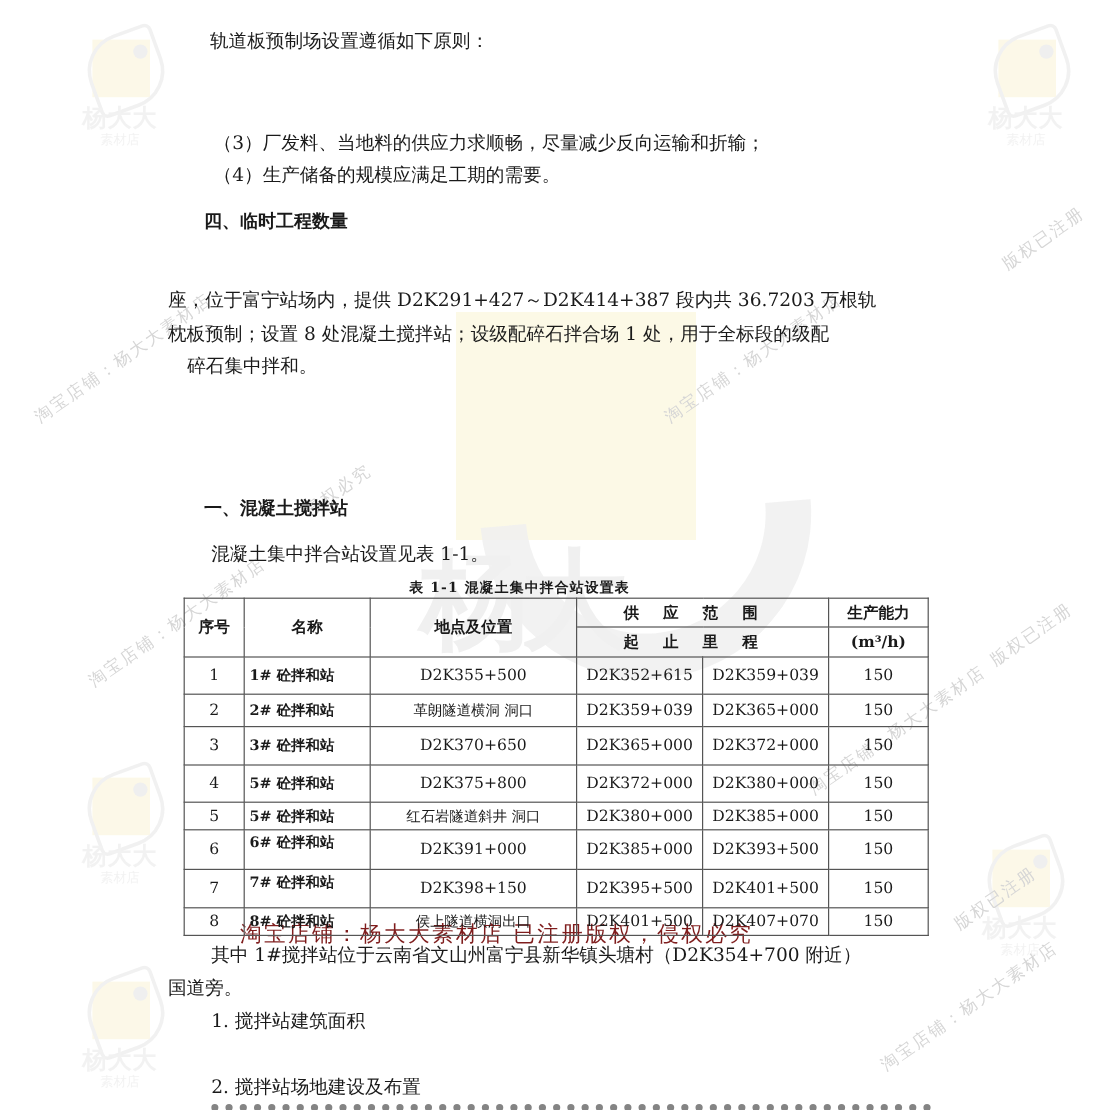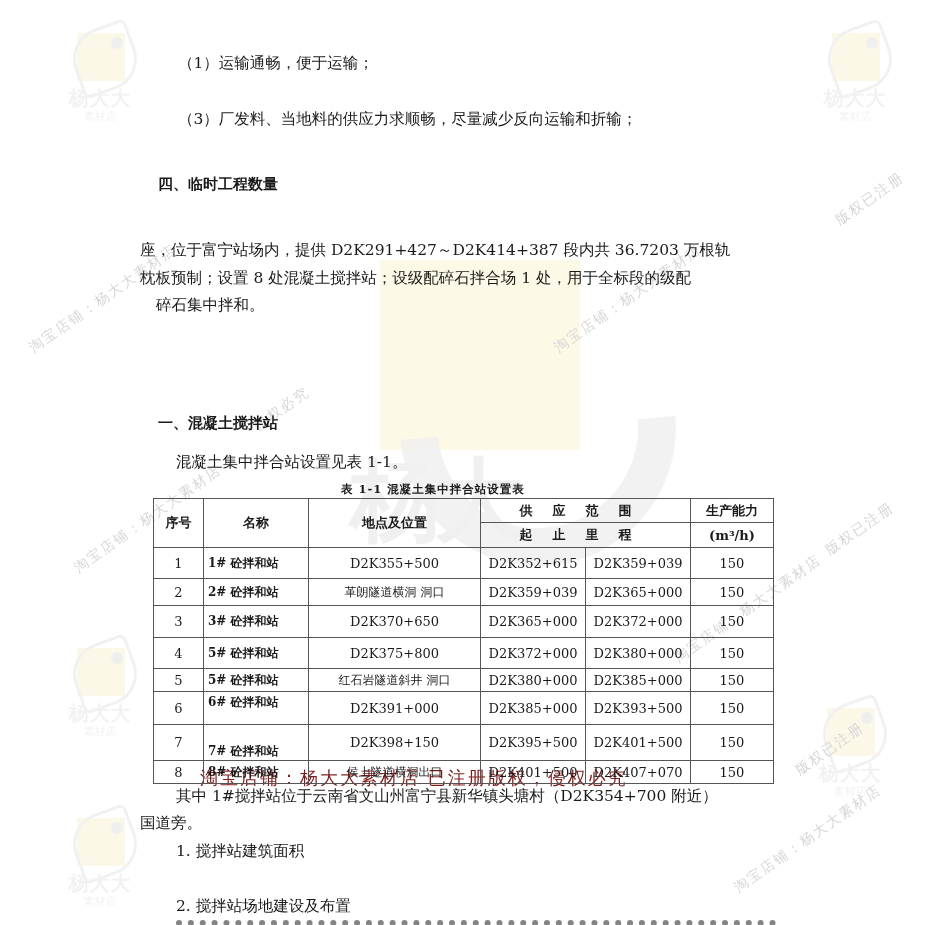--- a/index.html
+++ b/index.html
@@ -12,21 +12,21 @@
   .logo .dot { position:absolute; left:56px; top:22px; width:12px; height:12px; border-radius:50%; background:#e3e3e3; }
   .logo .txt { position:absolute; left:0; top:70px; width:90px; text-align:center; font-size:20px; font-weight:bold; color:#e8e8e8; letter-spacing:1px; }
   .logo .sub { position:absolute; left:0; top:94px; width:90px; text-align:center; font-size:11px; color:#e8e8e8; }
   .big-wm { position:absolute; left:360px; top:250px; width:280px; height:300px; }
   .big-wm .sq { position:absolute; left:20px; top:10px; width:200px; height:190px; background:#fbf6dc; opacity:0.7; }
   .big-wm .arc { position:absolute; left:40px; top:40px; width:200px; height:200px; border:38px solid #f1f1f1; border-color:transparent #f0f0f0 #f0f0f0 transparent; border-radius:50%; transform:rotate(40deg); opacity:0.8; }
   .big-wm .txt { position:absolute; left:-10px; top:190px; font-size:90px; font-weight:bold; color:#f0f0f0; letter-spacing:-6px; }
   .diag { position:absolute; font-size:14px; color:#d6d6d6; transform:rotate(-35deg); white-space:nowrap; letter-spacing:2px; }
   .content { position:absolute; inset:0; font-family:"DejaVu Serif", serif; }
   .line { position:absolute; font-size:15.5px; white-space:nowrap; }
-  .heading { font-family:Liberation Sans, sans-serif; font-weight:bold; font-size:15px; }
+  .heading { font-family:Liberation Sans, sans-serif; font-weight:bold; font-size:15px;margin-left:12px; }
   .section-title { font-family:"DejaVu Sans", sans-serif; font-weight:bold; font-size:18px; }
   .caption { font-weight:bold; font-size:11.5px; letter-spacing:1px; }
   table.tbl { position:absolute; left:153px; top:498px; border-collapse:collapse; font-size:13px; }
   table.tbl td { border:1px solid #555; text-align:center; padding:0; }
   table.tbl .hd { font-family:"DejaVu Sans", sans-serif; font-weight:bold; font-size:13px; }
   table.tbl .sp { letter-spacing:20px; }
   table.tbl .nm { text-align:left; padding-left:4px; font-size:12px;font-weight:bold; }
 </style>
 </head>
 <body>
@@ -78,22 +78,23 @@
   <div class="diag" style="left:60px;top:510px">淘宝店铺：杨大大素材店</div>
   <div class="diag" style="left:540px;top:290px">淘宝店铺：杨大大素材店</div>
   <div class="diag" style="left:250px;top:400px">侵权必究</div>
   <div class="diag" style="left:660px;top:600px">淘宝店铺：杨大大素材店</div>
   <div class="diag" style="left:720px;top:830px">淘宝店铺：杨大大素材店</div>
   <div class="diag" style="left:790px;top:740px">版权已注册</div>
   <div style="position:absolute;left:200px;top:766px;font-size:18px;color:#7f1d1d;white-space:nowrap;letter-spacing:2px">淘宝店铺：杨大大素材店    已注册版权，侵权必究</div>
 </div>
 
 <div class="content">
-  <div class="line" style="left:178px;top:53px">（1）运输通畅，便于运输；</div>
+  <div class="line" style="left:175px;top:24px">轨道板预制场设置遵循如下原则：</div>
   <div class="line" style="left:178px;top:109px">（3）厂发料、当地料的供应力求顺畅，尽量减少反向运输和折输；</div>
+  <div class="line" style="left:178px;top:136px">（4）生产储备的规模应满足工期的需要。</div>
 
   <div class="line heading" style="left:158px;top:175px">四、临时工程数量</div>
 
   <div class="line" style="left:140px;top:240px">座，位于富宁站场内，提供 D2K291+427～D2K414+387 段内共 36.7203 万根轨</div>
   <div class="line" style="left:140px;top:268px">枕板预制；设置 8 处混凝土搅拌站；设级配碎石拌合场 1 处，用于全标段的级配</div>
   <div class="line" style="left:156px;top:295px">碎石集中拌和。</div>
 
 
   <div class="line heading" style="left:158px;top:414px">一、混凝土搅拌站</div>
 
@@ -164,21 +165,21 @@
     <tr style="height:33px">
       <td>6</td>
       <td class="nm" style="vertical-align:top;padding-top:2px">6# 砼拌和站</td>
       <td>D2K391+000</td>
       <td>D2K385+000</td>
       <td>D2K393+500</td>
       <td>150</td>
     </tr>
     <tr style="height:32px">
       <td>7</td>
-      <td class="nm" style="vertical-align:top;padding-top:18px">7# 砼拌和站</td>
+      <td class="nm" style="vertical-align:top;padding-top:2px">7# 砼拌和站</td>
       <td>D2K398+150</td>
       <td>D2K395+500</td>
       <td>D2K401+500</td>
       <td>150</td>
     </tr>
     <tr style="height:23px">
       <td>8</td>
       <td class="nm">8# 砼拌和站</td>
       <td style="font-size:12px">侯上隧道横洞出口</td>
       <td>D2K401+500</td>

